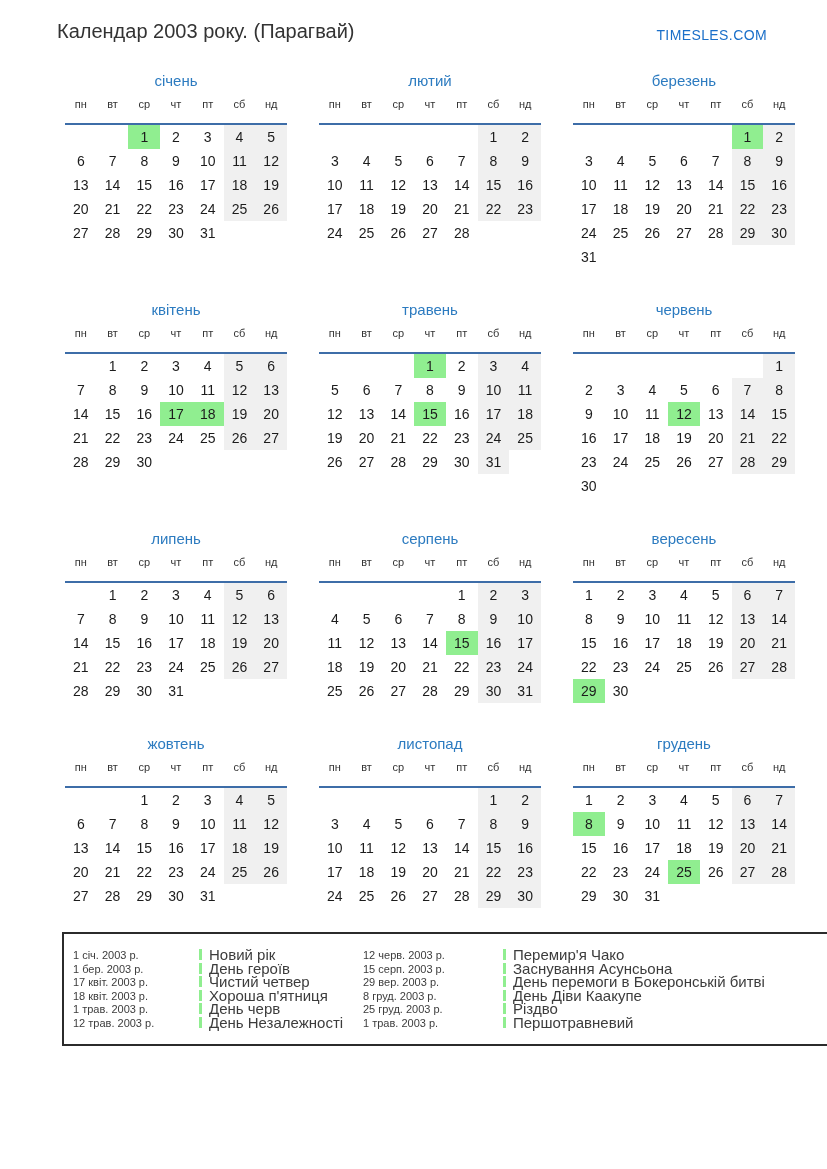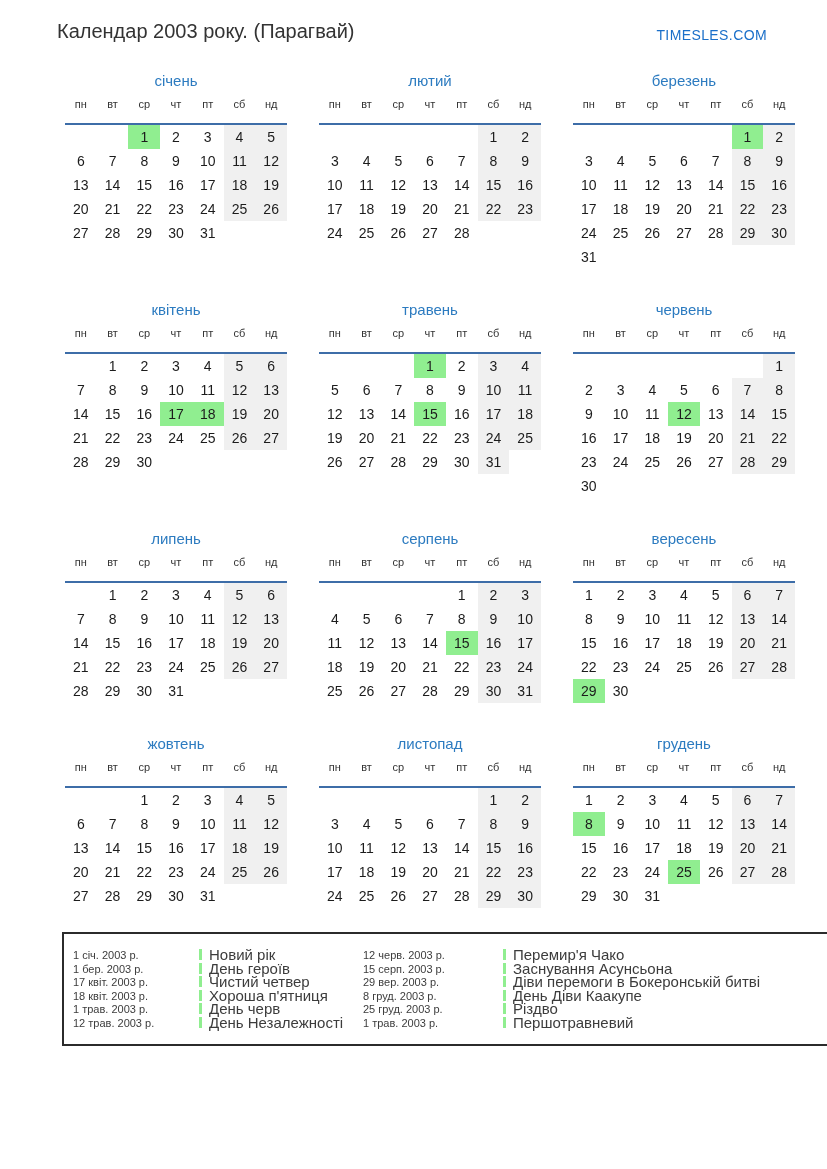--- a/index.html
+++ b/index.html
@@ -763,21 +763,21 @@
           <span>Заснування Асунсьона</span>
         </div>
         <div class="legend-date">17 квіт. 2003 р.</div>
         <div class="legend-name">
           <span class="tick"></span>
           <span>Чистий четвер</span>
         </div>
         <div class="legend-date">29 вер. 2003 р.</div>
         <div class="legend-name">
           <span class="tick"></span>
-          <span>Діви перемоги в Бокеронській битві</span>
+          <span>День перемоги в Бокеронській битві</span>
         </div>
         <div class="legend-date">18 квіт. 2003 р.</div>
         <div class="legend-name">
           <span class="tick"></span>
           <span>Хороша п'ятниця</span>
         </div>
         <div class="legend-date">8 груд. 2003 р.</div>
         <div class="legend-name">
           <span class="tick"></span>
           <span>День Діви Каакупе</span>

